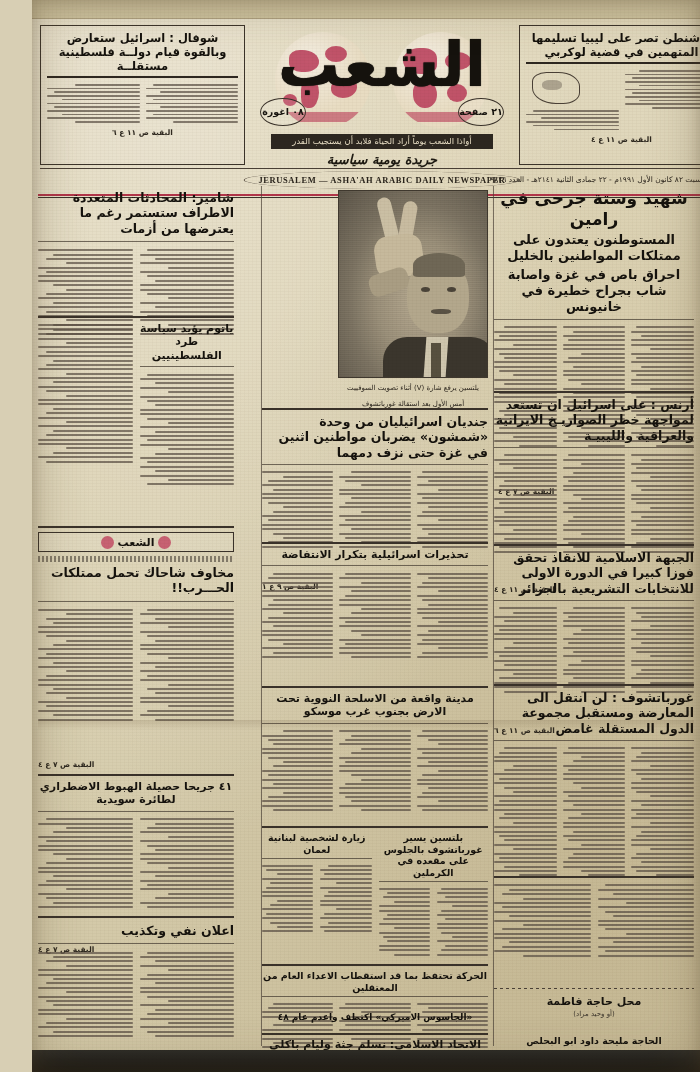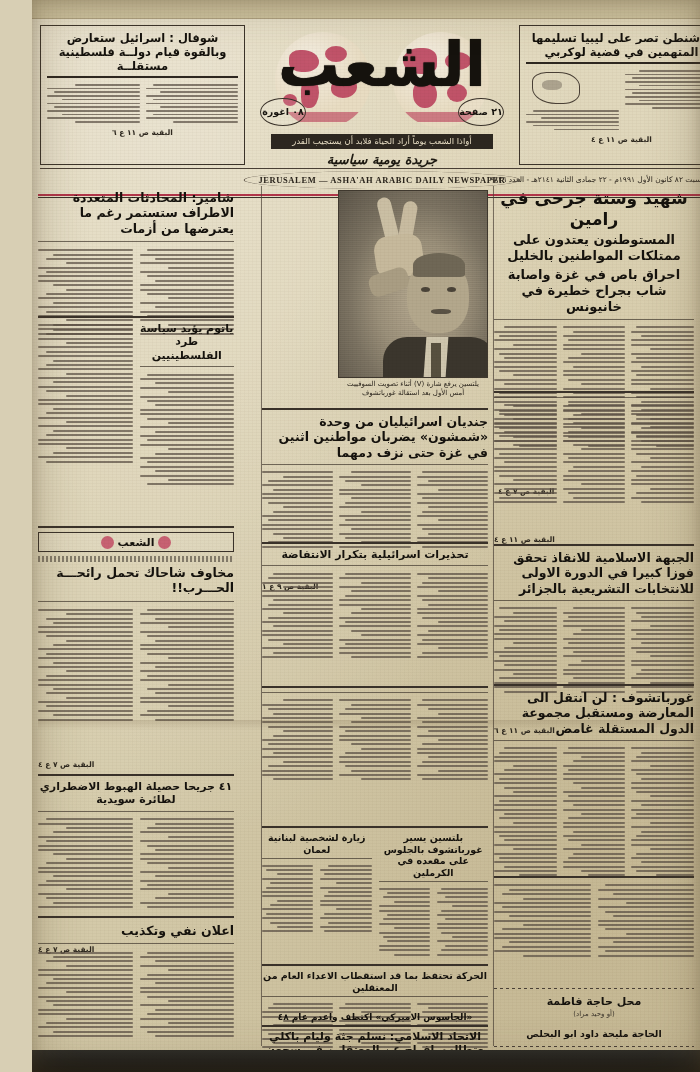--- a/index.html
+++ b/index.html
@@ -112,21 +112,21 @@
   .cols2{display:flex;gap:7px;direction:rtl}
   .cols3{display:flex;gap:6px;direction:rtl}
   .c{flex:1;}
 
   .photo{
     background:
       repeating-linear-gradient(0deg, rgba(0,0,0,.05) 0 1px, rgba(0,0,0,0) 1px 2px),
       radial-gradient(ellipse at 55% 58%, #b9ac93 0%, #9d927c 38%, #7e7564 62%, #5d564a 100%);
     border:1px solid #3f382e;position:relative;overflow:hidden;
   }
-  .cap{font-size:7px;color:#2a241c;text-align:center;line-height:9px;padding:2px 3px;}
+  .cap{font-size:7px;color:#2a241c;text-align:center;line-height:16px;padding:2px 3px;}
 
   .miniflag{
     height:18px;border:1px solid #3a322a;margin-bottom:4px;
     display:flex;align-items:center;justify-content:center;gap:4px;
     background:rgba(255,255,255,.08);
   }
   .miniflag .mf-ar{font-size:11px;font-weight:bold;color:#15120d;}
   .miniflag .mf-globe{width:13px;height:13px;border-radius:50%;background:#c0445f;opacity:.8;}
 
   .hatch{
@@ -353,20 +353,21 @@
             <div class="bl s4"></div>
             <div class="bl s1"></div>
             <div class="bl s6"></div>
           </div>
       </div>
       <div class="contd arabic" style="text-align:left;padding-left:4px">البقية ص ٧ ع ٤</div>
     </div>
 
     <div class="zone" style="right:0;top:205px;width:200px;">
       <div class="rule2" style="margin-bottom:4px"></div>
+      <div class="headline h-md arabic">أرنس : على اسرائيل ان تستعد لمواجهة خطر الصواريـخ الايرانية والعراقية والليبيـة</div>
       <div class="rule" style="margin:4px 0"></div>
       <div class="cols3" style="height:130px">
         <div class="c colbody">
             <div class="bl s1"></div>
             <div class="bl s3"></div>
             <div class="bl s1"></div>
             <div class="bl s2"></div>
             <div class="bl s1"></div>
             <div class="bl s4"></div>
             <div class="bl s1"></div>
@@ -658,21 +659,21 @@
             <div class="bl s1"></div>
             <div class="bl s3"></div>
             <div class="bl s2"></div>
             <div class="bl s1"></div>
             <div class="bl s4"></div>
           </div>
       </div>
       <div class="dotrule" style="margin:6px 0"></div>
       <div class="headline h-sm arabic">محل حاجة فاطمة</div>
       <div class="adsmall arabic" style="margin-top:2px">(أو وحيد مراد)</div>
-      <div class="headline h-xs arabic" style="margin-top:10px">الحاجة مليحة داود ابو البحلص</div>
+      <div class="headline h-xs arabic" style="margin-top:17px">الحاجة مليحة داود ابو البحلص</div>
       <div class="dotrule" style="margin:6px 0"></div>
       <div class="colbody" style="height:60px">
         <div class="bl s1"></div>
           <div class="bl s3"></div>
           <div class="bl s2"></div>
           <div class="bl s1"></div>
           <div class="bl s4"></div>
           <div class="bl s1"></div>
       </div>
 
@@ -837,20 +838,21 @@
             <div class="bl s4"></div>
             <div class="bl s1"></div>
             <div class="bl s3"></div>
             <div class="bl s1"></div>
           </div>
       </div>
     </div>
 
     <div class="zone" style="right:206px;top:500px;width:226px;">
       <div class="rule2" style="margin-bottom:4px"></div>
+      <div class="headline h-sm arabic">مدينة واقعة من الاسلحة النووية تحت الارض بجنوب غرب موسكو</div>
       <div class="rule" style="margin:4px 0"></div>
       <div class="cols3" style="height:120px">
         <div class="c colbody">
             <div class="bl s2"></div>
             <div class="bl s1"></div>
             <div class="bl s3"></div>
             <div class="bl s4"></div>
             <div class="bl s1"></div>
             <div class="bl s2"></div>
             <div class="bl s1"></div>
@@ -1040,21 +1042,21 @@
             <div class="bl s1"></div>
             <div class="bl s2"></div>
             <div class="bl s1"></div>
             <div class="bl s3"></div>
             <div class="bl s1"></div>
           </div>
       </div>
     </div>
 
     <div class="zone" style="right:206px;top:826px;width:226px;">
-      <div class="kicker arabic" style="margin-bottom:3px">«الجاسوس الاميركي» اكتطف واعدم عام ٨٤</div>
+      <div class="kicker arabic" style="margin-bottom:11px">«الجاسوس الاميركي» اكتطف واعدم عام ٨٤</div>
       <div class="rule2" style="margin-bottom:3px"></div>
       <div class="headline h-sm arabic">الاتحاد الاسلامي: نسلم جثة وليام باكلي وتطالب بافراج عن المعتقلين في سجون اسرائيل</div>
 
     </div>
 
     <div class="zone" style="left:0;top:4px;width:196px;">
       <div class="headline h-md arabic">شامير: المحادثات المتعددة الاطراف ستستمر رغم ما يعترضها من أزمات</div>
       <div class="rule" style="margin:5px 0"></div>
       <div class="cols2" style="height:116px">
         <div class="c colbody">
@@ -1179,21 +1181,21 @@
     </div>
 
     <div class="zone" style="left:0;top:340px;width:196px;">
       <div class="rule2" style="margin-bottom:4px"></div>
       <div class="miniflag">
         <div class="mf-globe"></div>
         <div class="mf-ar arabic">الشعب</div>
         <div class="mf-globe"></div>
       </div>
       <div class="hatch"></div>
-      <div class="headline h-md arabic">مخاوف شاحاك تحمل رائحـــة الحـــرب!!</div>
+      <div class="headline h-md arabic">مخاوف شاحاك تحمل ممتلكات الحـــرب!!</div>
       <div class="rule" style="margin:5px 0"></div>
       <div class="cols2" style="height:150px">
         <div class="c colbody">
             <div class="bl s2"></div>
             <div class="bl s1"></div>
             <div class="bl s3"></div>
             <div class="bl s1"></div>
             <div class="bl s4"></div>
             <div class="bl s1"></div>
             <div class="bl s2"></div>

